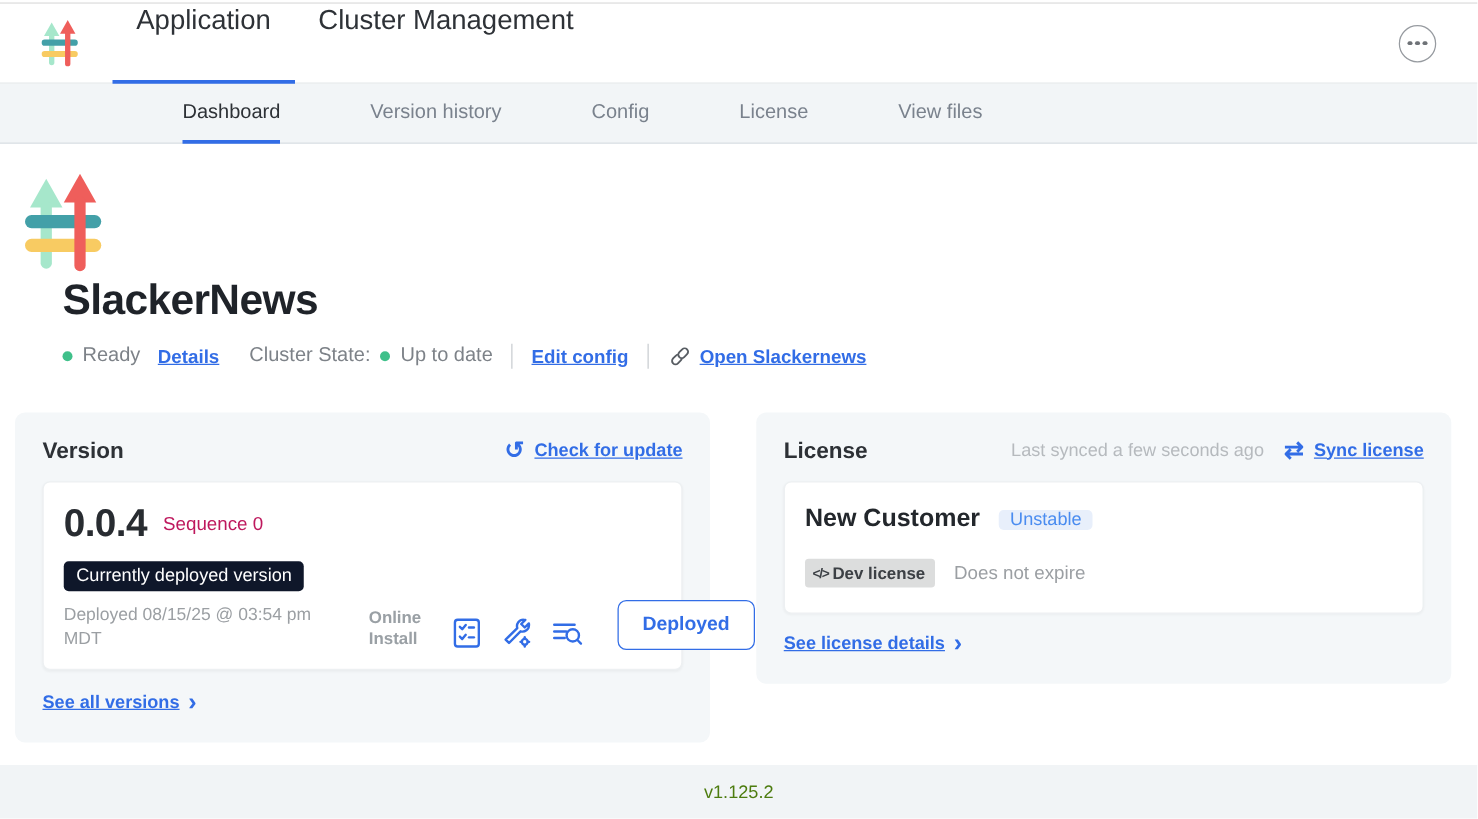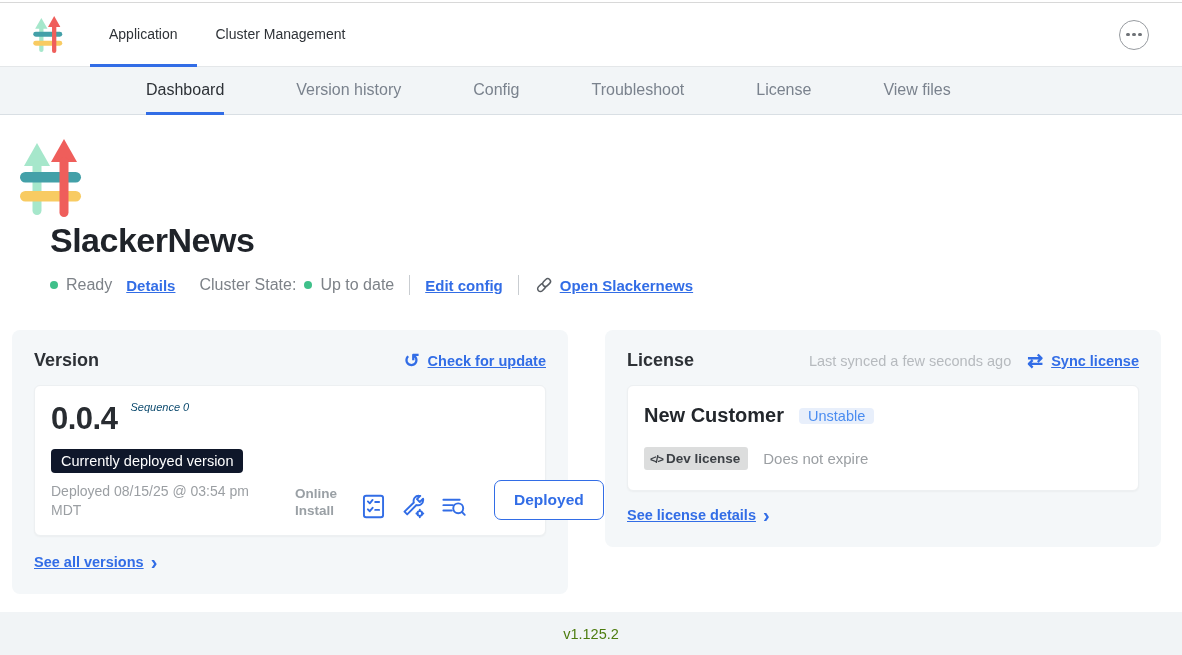--- a/index.html
+++ b/index.html
@@ -13,21 +13,21 @@
   }
   
   .top-strip { height:3px; background:#fff; border-bottom:1px solid #d8d8d8; }
   .top-nav {
     height:64px; background:#fff; border-bottom:1px solid #e4e7e9;
     display:flex; align-items:stretch; padding:0 33px;
   }
   .brand { display:flex; align-items:center; margin-right:27px; cursor:pointer; }
   .top-tabs { display:flex; align-items:stretch; }
   .top-tab {
-    display:flex; align-items:center; padding:0 19px; font-size:14px;
+    display:flex; padding:0 19px; font-size:22px;
     color:#2e3237; cursor:pointer; border-bottom:3px solid transparent; margin-bottom:-1px;
   }
   .top-tab.active { border-bottom-color:#326de6; }
   .top-nav-right { margin-left:auto; display:flex; align-items:center; }
   .ellipsis-btn {
     width:30px; height:30px; border:1px solid #979ba0; border-radius:50%;
     display:flex; align-items:center; justify-content:center; gap:2.5px;
     background:#fff; cursor:pointer;
   }
   .ellipsis-btn .dot { width:3.5px; height:3.5px; border-radius:50%; background:#6e7277; }
@@ -68,23 +68,23 @@
   .inner-box {
     background:#fff; border:1px solid #edf0f2; border-radius:6px;
     box-shadow:0 1px 2px rgba(0,0,0,0.04);
     margin-top:14px; padding:15px 16px;
   }
   .card-footer-link { display:flex; align-items:center; gap:7px; margin-top:16px; }
   .chevron { color:#326de6; font-size:20px; font-weight:bold; line-height:1; }
   
   .version-flex { display:flex; }
   .version-left { width:232px; flex:0 0 auto; }
-  .version-num-row { display:flex; align-items:flex-start; }
+  .version-num-row { display:flex; align-items:center; }
   .version-num { font-size:31px; font-weight:bold; color:#282c31; letter-spacing:-0.5px; }
-  .sequence { font-size:11px; color:#0c4a6e; margin-left:13px;font-style:italic; }
+  .sequence { font-size:15px; color:#be185d; margin-left:13px; }
   .deployed-badge {
     display:inline-block; background:#0f172a; color:#fff; font-size:14.5px;
     padding:4px 10px; border-radius:4px; margin-top:12px; white-space:nowrap;
   }
   .deployed-at { font-size:14px; color:#9b9fa3; margin-top:9px; width:218px; line-height:1.35; }
   .deploy-actions { display:flex; align-items:flex-end; gap:13px; margin-left:12px; }
   .install-type { width:52px; font-size:13.5px; font-weight:bold; color:#9aa0a5; line-height:1.3; }
   .action-icon { width:27px; height:27px; cursor:pointer; flex:0 0 auto; }
   .redeploy-btn {
     background:#fff; border:1.5px solid #326de6; border-radius:7px; color:#326de6;
@@ -148,23 +148,20 @@
 
 <div class="sub-nav">
   <div class="sub-tab active">
       <span>Dashboard</span>
     </div>
   <div class="sub-tab">
       <span>Version history</span>
     </div>
   <div class="sub-tab">
       <span>Config</span>
-    </div>
-  <div class="sub-tab">
-      <span>Troubleshoot</span>
     </div>
   <div class="sub-tab">
       <span>License</span>
     </div>
   <div class="sub-tab">
       <span>View files</span>
     </div>
 </div>
 
 <div class="app-header">

